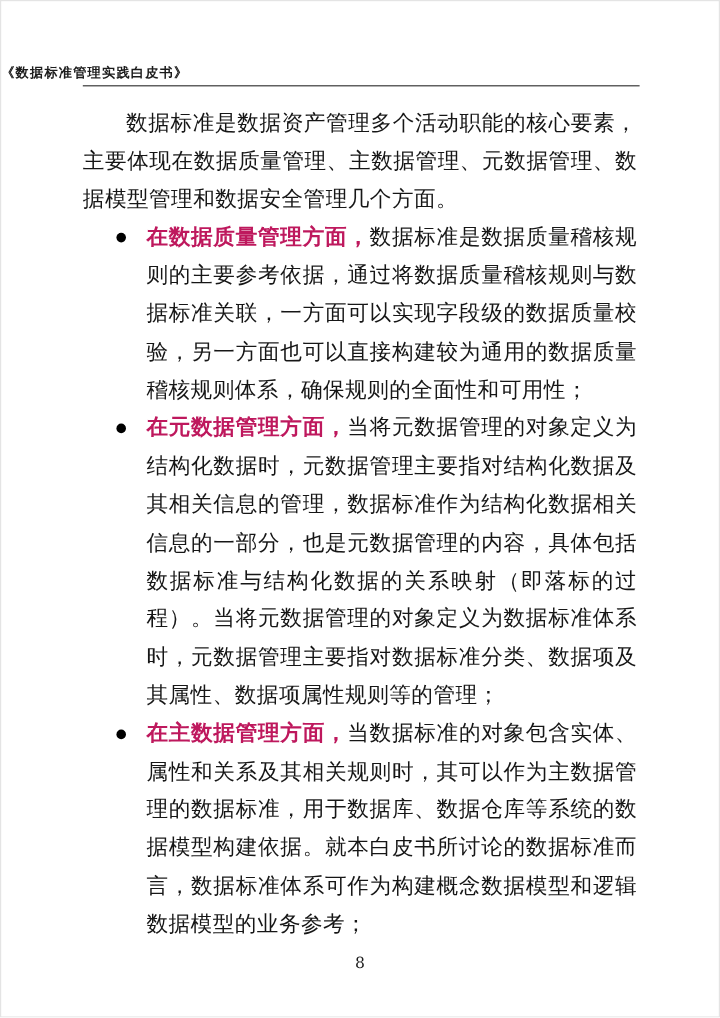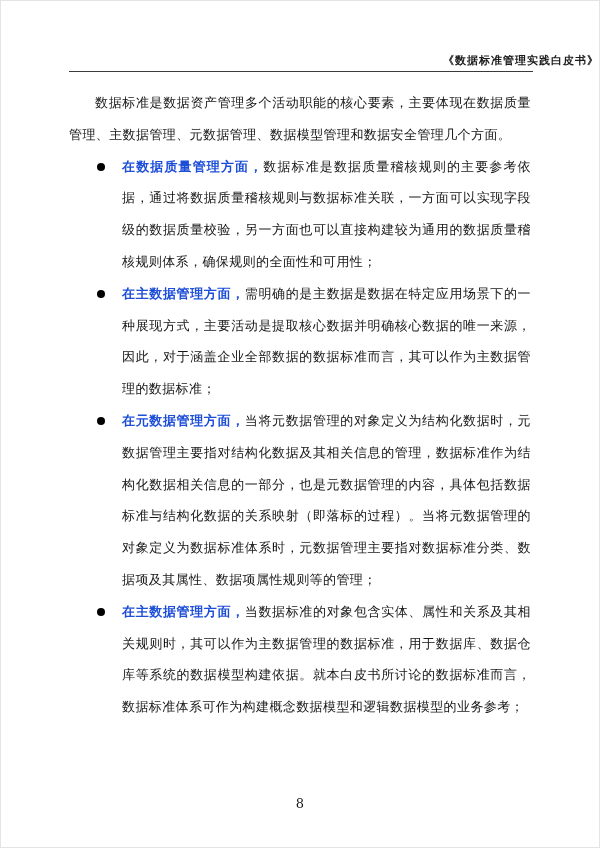--- a/index.html
+++ b/index.html
@@ -16,40 +16,40 @@
     border: 1px solid #e4e4e4;
     font-family: "DejaVu Serif", "Liberation Serif", serif;
     color: #141414;
     overflow: hidden;
   }
   .header-title {
     position: absolute;
     top: 52px;
     left: 0;
     width: 100%;
-    text-align: right;
+    text-align: left;
     font-size: 11px;
     font-weight: bold;
     letter-spacing: 1px;
     color: #1c1c1c;
   }
   .header-rule {
     position: absolute;
     top: 70px;
     left: 68px;
     width: 464px;
     height: 0;
     border-top: 1.5px solid #3a3a3a;
   }
   .content {
     position: absolute;
     top: 86px;
     left: 68px;
     width: 462px;
-    font-size: 13px;
+    font-size: 18px;
     line-height: 31.8px;
     letter-spacing: 0.4px;
     text-align: justify;
     text-justify: inter-character;
     color: #161616;
   }
   .intro-para {
     margin: 0;
     text-indent: 2em;
   }
@@ -65,21 +65,21 @@
     position: absolute;
     left: -25px;
     top: 12px;
     width: 8px;
     height: 8px;
     border-radius: 50%;
     background: #000000;
   }
   .bullet-lead {
     font-weight: bold;
-    color: #1d4ed8;
+    color: #be185d;
   }
   .page-footer {
     position: absolute;
     bottom: 36px;
     left: 0;
     width: 100%;
     text-align: center;
     font-size: 13px;
     color: #1a1a1a;
   }
@@ -97,24 +97,20 @@
 
     <p class="intro-para">数据标准是数据资产管理多个活动职能的核心要素，主要体现在数据质量管理、主数据管理、元数据管理、数据模型管理和数据安全管理几个方面。</p>
 
     <ul class="bullet-list">
       <li>
         <span class="bullet-dot"></span>
         <span class="bullet-lead">在数据质量管理方面，</span><span>数据标准是数据质量稽核规则的主要参考依据，通过将数据质量稽核规则与数据标准关联，一方面可以实现字段级的数据质量校验，另一方面也可以直接构建较为通用的数据质量稽核规则体系，确保规则的全面性和可用性；</span>
       </li>
       <li>
         <span class="bullet-dot"></span>
-        <span class="bullet-lead">在主数据管理方面，</span><span>需明确的是主数据是数据在特定应用场景下的一种展现方式，主要活动是提取核心数据并明确核心数据的唯一来源，因此，对于涵盖企业全部数据的数据标准而言，其可以作为主数据管理的数据标准；</span>
-      </li>
-      <li>
-        <span class="bullet-dot"></span>
         <span class="bullet-lead">在元数据管理方面，</span><span>当将元数据管理的对象定义为结构化数据时，元数据管理主要指对结构化数据及其相关信息的管理，数据标准作为结构化数据相关信息的一部分，也是元数据管理的内容，具体包括数据标准与结构化数据的关系映射（即落标的过程）。当将元数据管理的对象定义为数据标准体系时，元数据管理主要指对数据标准分类、数据项及其属性、数据项属性规则等的管理；</span>
       </li>
       <li>
         <span class="bullet-dot"></span>
         <span class="bullet-lead">在主数据管理方面，</span><span>当数据标准的对象包含实体、属性和关系及其相关规则时，其可以作为主数据管理的数据标准，用于数据库、数据仓库等系统的数据模型构建依据。就本白皮书所讨论的数据标准而言，数据标准体系可作为构建概念数据模型和逻辑数据模型的业务参考；</span>
       </li>
     </ul>
 
   </div>
 

